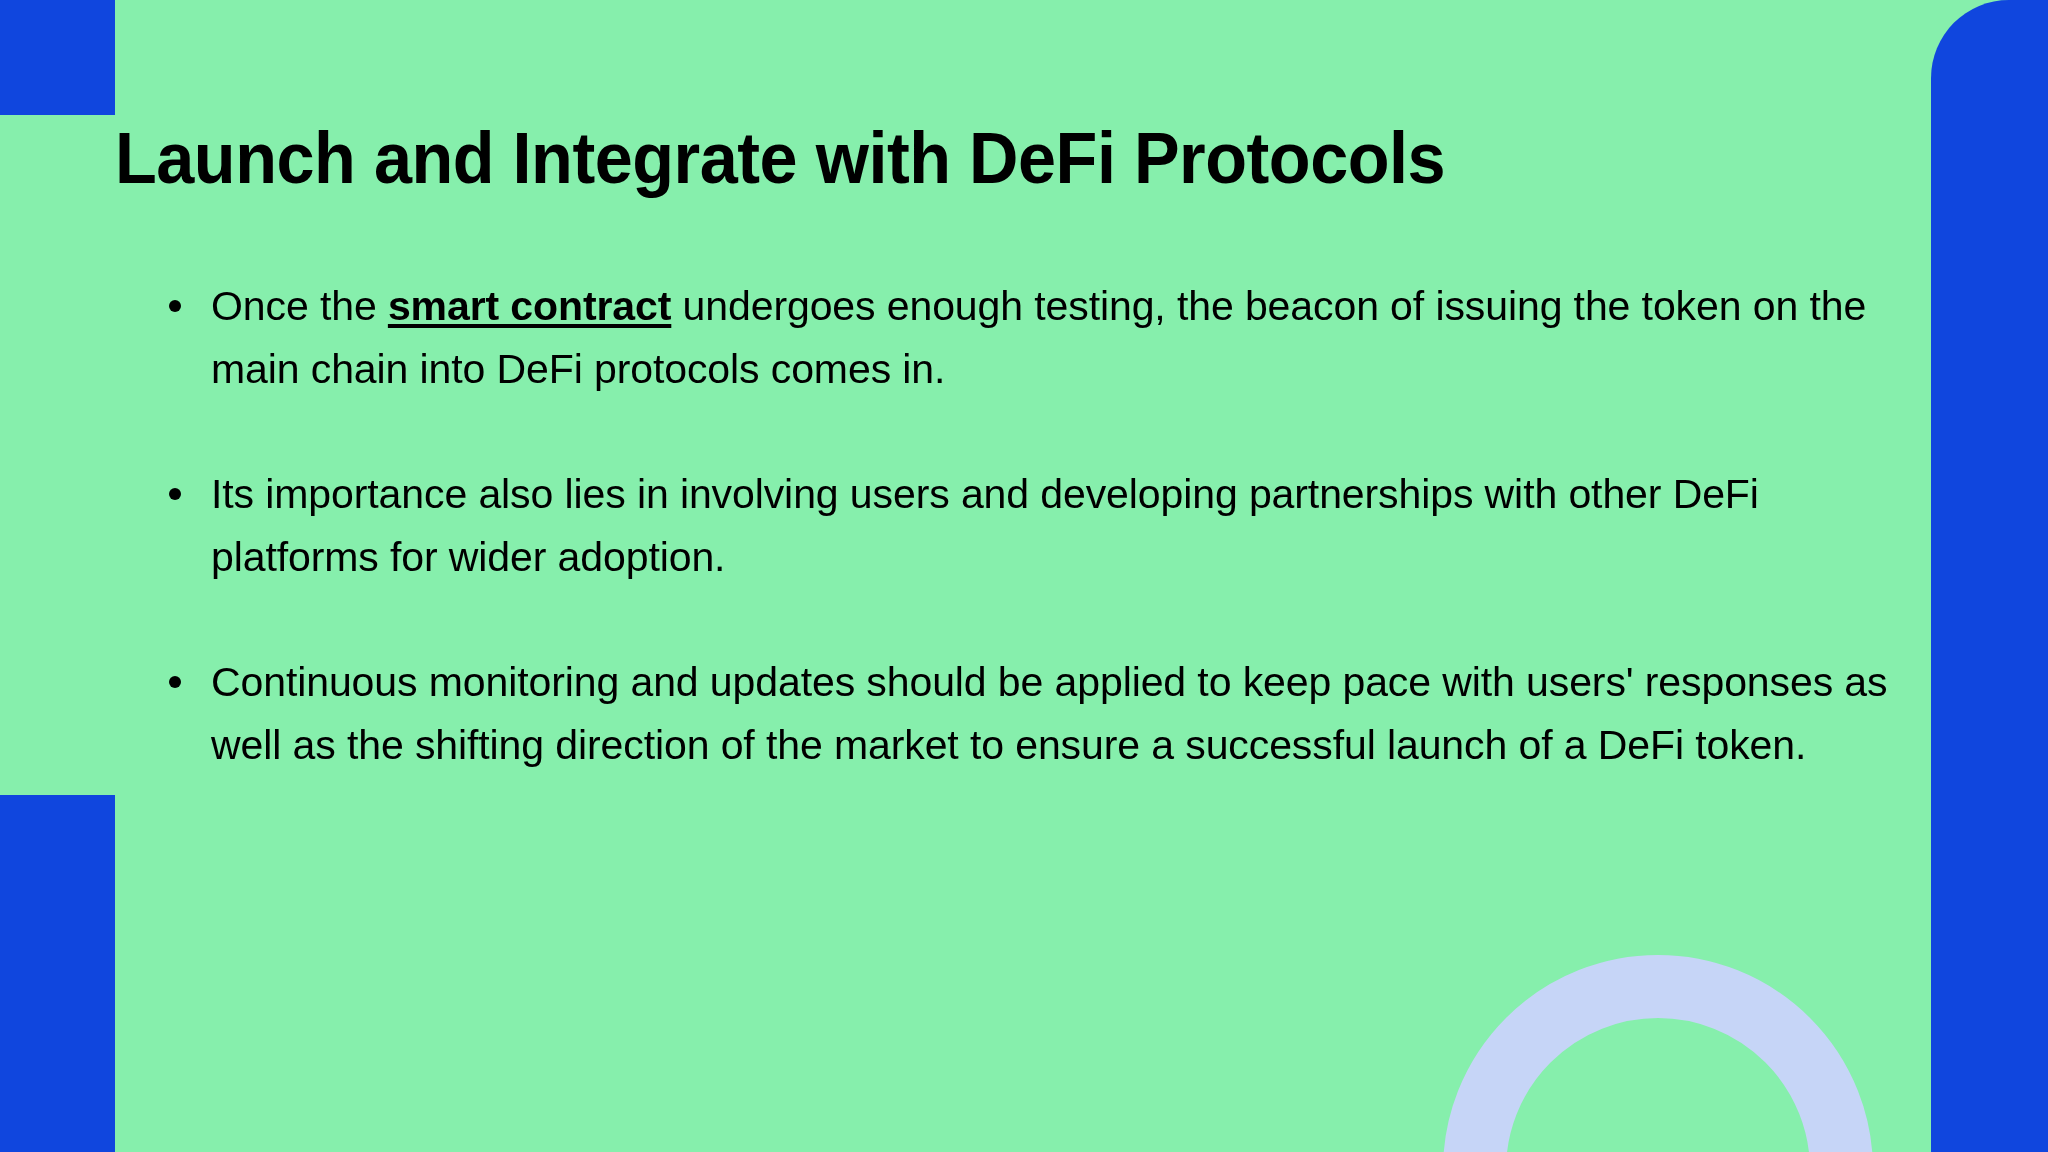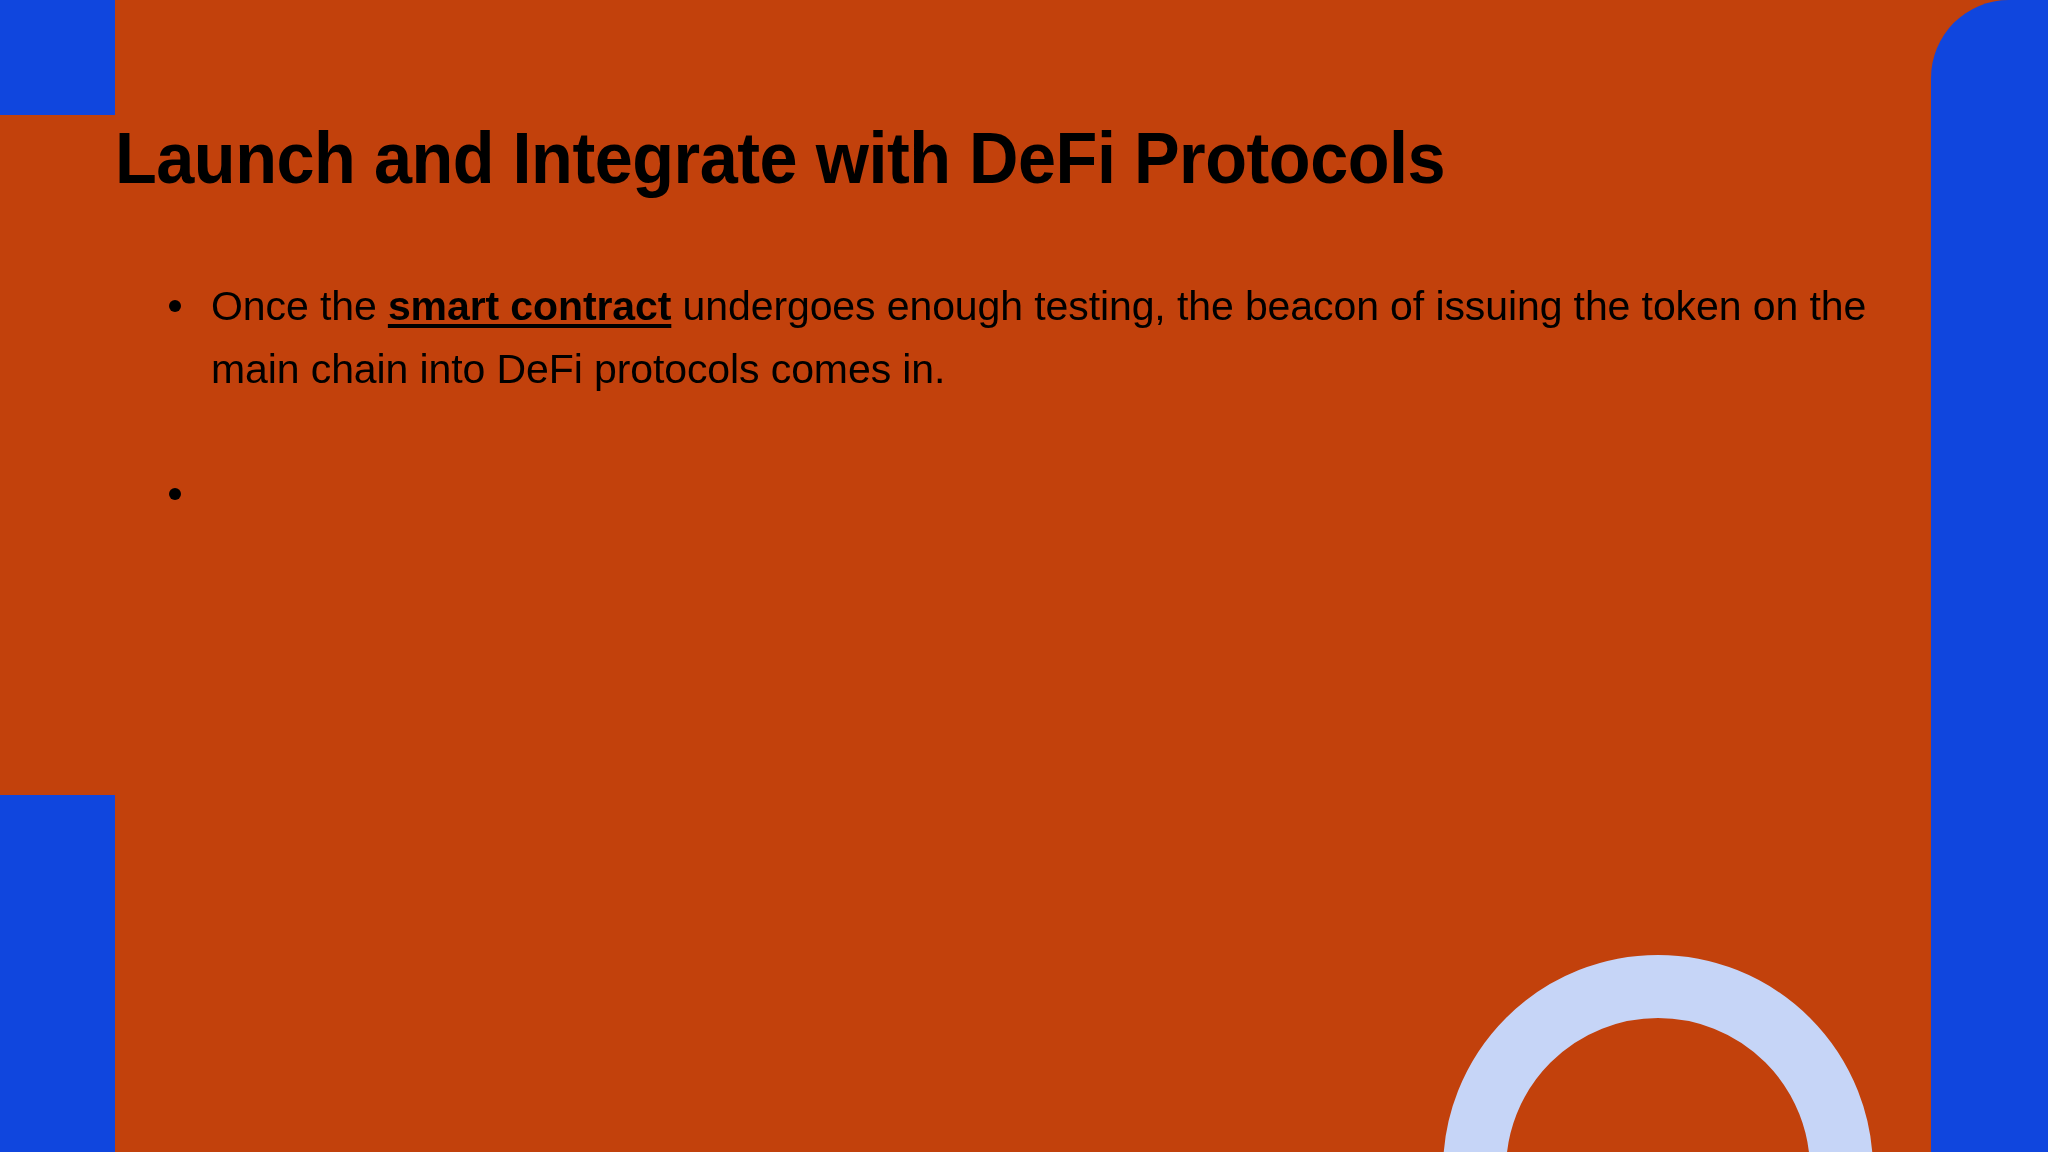--- a/index.html
+++ b/index.html
@@ -5,21 +5,21 @@
   * { margin:0; padding:0; box-sizing:border-box; }
   html, body {
     width:2048px; height:1152px;
     background:#ffffff;
     font-family:"Liberation Sans", sans-serif;
     overflow:hidden;
   }
   .slide {
     position:relative;
     width:2048px; height:1152px;
-    background:#c2410c;
+    background:#86efac;
     overflow:hidden;
   }
 
   
   .deco-square-tl {
     position:absolute;
     left:0; top:0;
     width:115px; height:115px;
     background:#1046DE;
   }
@@ -118,18 +118,23 @@
     <ul class="bullets">
 
       <li class="bullet">
         <span class="dot"></span>
         <span class="txt">Once the </span><a class="link" href="#">smart contract</a><span class="txt"> undergoes enough testing, the beacon of issuing the token on the main chain into DeFi protocols comes in.</span>
       </li>
 
 
       <li class="bullet">
         <span class="dot"></span>
+        <span class="txt">Its importance also lies in involving users and developing partnerships with other DeFi platforms for wider adoption.</span>
       </li>
 
+      <li class="bullet">
+        <span class="dot"></span>
+        <span class="txt">Continuous monitoring and updates should be applied to keep pace with users' responses as well as the shifting direction of the market to ensure a successful launch of a DeFi token.</span>
+      </li>
 
     </ul>
   </div>
 </div>
 
 </body></html>

